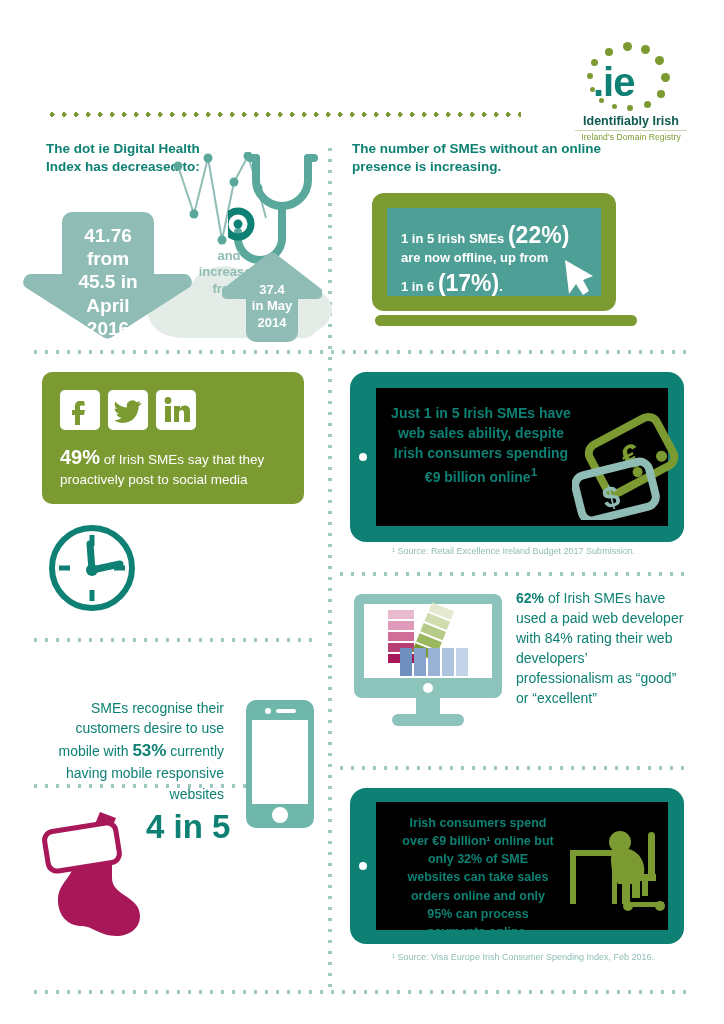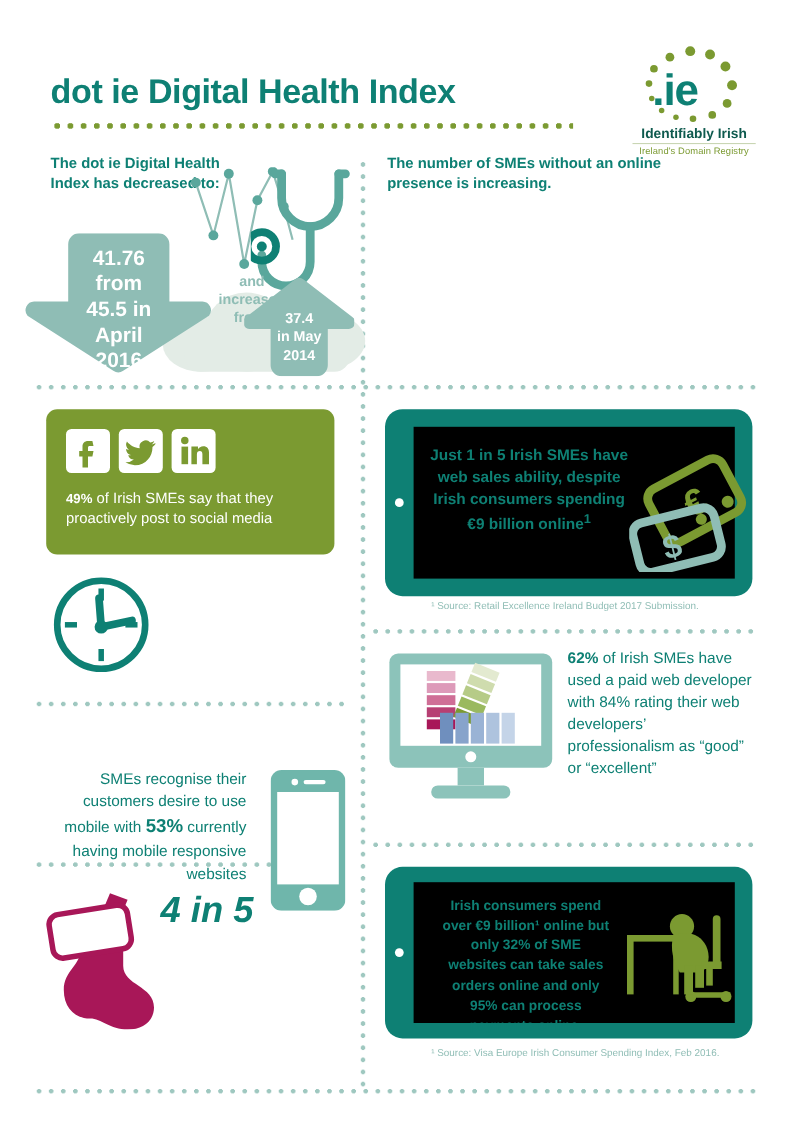--- a/index.html
+++ b/index.html
@@ -138,21 +138,21 @@
 
   
   .mob-wrap{position:absolute;left:34px;top:652px;width:290px;height:140px;margin-top:46px;}
   .mob-txt{
     position:absolute;left:0;top:0;width:190px;text-align:right;
     font-size:14px;line-height:1.45;
   }
   .phone{position:absolute;left:212px;top:2px;width:68px;height:128px;}
 
   
-  .xmas{position:absolute;left:40px;top:810px;width:290px;height:130px;font-style:italic;}
+  .xmas{position:absolute;left:40px;top:810px;width:290px;height:130px;}
   .stock{position:absolute;left:0;top:0;width:112px;height:126px;}
   .xmas-big{
     position:absolute;left:106px;top:0px;font-size:33px;font-weight:bold;color:#0e8074;
     line-height:1;
   }
   .xmas-sub{position:absolute;left:108px;top:36px;width:180px;font-size:15px;line-height:1.38;}
 
   
   #cons-box{left:350px;top:788px;width:334px;height:156px;}
   #cons-box .inner{left:26px;top:14px;width:292px;height:128px;}
@@ -160,21 +160,20 @@
     position:absolute;left:8px;top:12px;width:188px;text-align:center;
     font-size:12.5px;font-weight:bold;line-height:1.45;color:#0e8074;
   }
   .deskman{position:absolute;left:192px;top:14px;width:100px;height:100px;}
 </style>
 </head>
 <body>
 
 <div class="page">
 
-  <div class="title">dot ie Digital Health Index</div>
   <div class="title-dots"></div>
 
   <div class="logo">
     <div class="logo-ie">.ie</div>
 
     <span class="logo-dot" style="left:58px;top:0px;width:9px;height:9px;"></span>
     <span class="logo-dot" style="left:76px;top:3px;width:9px;height:9px;"></span>
     <span class="logo-dot" style="left:90px;top:14px;width:9px;height:9px;"></span>
     <span class="logo-dot" style="left:96px;top:31px;width:9px;height:9px;"></span>
     <span class="logo-dot" style="left:92px;top:48px;width:8px;height:8px;"></span>
@@ -254,41 +253,62 @@
     </svg>
     <div class="arrow-lab" style="top:30px;">
       <span>37.4</span><br>
       <span>in May</span><br>
       <span>2014</span>
     </div>
   </div>
 
   <div class="tr-text lead">The number of SMEs without an online presence is increasing.</div>
 
+  <div class="laptop">
+    <div class="laptop-body">
+      <div class="laptop-screen">
+        <div class="lt-line" style="left:14px;top:14px;">
+          <span>1 in 5 Irish SMEs</span>
+          <span class="lt-big">(22%)</span>
+        </div>
+        <div class="lt-line" style="left:14px;top:42px;">
+          <span>are now offline, up from</span>
+        </div>
+        <div class="lt-line" style="left:14px;top:62px;">
+          <span>1 in 6</span>
+          <span class="lt-big">(17%)</span><span>.</span>
+        </div>
+        <svg class="cursor" viewBox="0 0 40 42">
+          <path d="M34 20 L6 4 L10 38 L17 28 L24 39 L30 35 L24 24 Z" fill="#ffffff"></path>
+        </svg>
+      </div>
+    </div>
+    <div class="laptop-base"></div>
+  </div>
 
   <div class="social-box">
     <div class="sq" style="left:18px;">
       <svg viewBox="0 0 40 40" width="40" height="40">
           <path d="M24 11h-4c-3 0-5 2-5 5v4h-3v5h3v10h5V25h4l1-5h-5v-3c0-1 .5-1.5 1.5-1.5H25z" fill="#7b9a31"></path>
         </svg>
     </div>
     <div class="sq" style="left:66px;">
       <svg viewBox="0 0 40 40" width="40" height="40">
           <path d="M33 13c-1 .5-2 .8-3.2 1 1.2-.7 2-1.8 2.4-3.1-1.1.7-2.3 1.1-3.6 1.4a5.6 5.6 0 0 0-9.6 5.1c-4.7-.2-8.8-2.5-11.6-6a5.6 5.6 0 0 0 1.8 7.5c-.9 0-1.8-.3-2.6-.7 0 2.7 1.9 5 4.5 5.5-.8.2-1.7.3-2.6.1a5.6 5.6 0 0 0 5.2 3.9A11.3 11.3 0 0 1 6 30.3 15.9 15.9 0 0 0 14.6 33c10.3 0 16-8.6 16-16v-.7c1.1-.8 2.1-1.8 2.9-3z" fill="#7b9a31"></path>
         </svg>
     </div>
     <div class="sq" style="left:114px;">
       <svg viewBox="0 0 40 40" width="40" height="40">
         <rect x="9" y="16" width="6" height="16" fill="#7b9a31"></rect>
         <circle cx="12" cy="10.5" r="3.4" fill="#7b9a31"></circle>
         <path d="M18 16h6v2.4c.9-1.6 2.6-2.8 4.8-2.8 3.6 0 5.2 2.2 5.2 6V32h-6v-9c0-1.9-.8-2.9-2.3-2.9-1.6 0-2.7 1.1-2.7 2.9v9h-5z" fill="#7b9a31"></path>
       </svg>
     </div>
     <div class="social-txt">
-      <b style="font-size:12px;">49%</b><span> of Irish SMEs say that they proactively post to social media</span>
+      <b style="font-size:20px;">49%</b><span> of Irish SMEs say that they proactively post to social media</span>
     </div>
   </div>
 
   <div class="clock-wrap">
     <svg width="92" height="92" viewBox="0 0 92 92" style="position:absolute;left:0;top:4px;">
       <circle cx="46" cy="46" r="40" fill="none" stroke="#0e8074" stroke-width="6"></circle>
       <rect x="43.5" y="13" width="5" height="11" fill="#0e8074"></rect>
       <rect x="43.5" y="68" width="5" height="11" fill="#0e8074"></rect>
       <rect x="13" y="43.5" width="11" height="5" fill="#0e8074"></rect>
       <rect x="68" y="43.5" width="11" height="5" fill="#0e8074"></rect>

